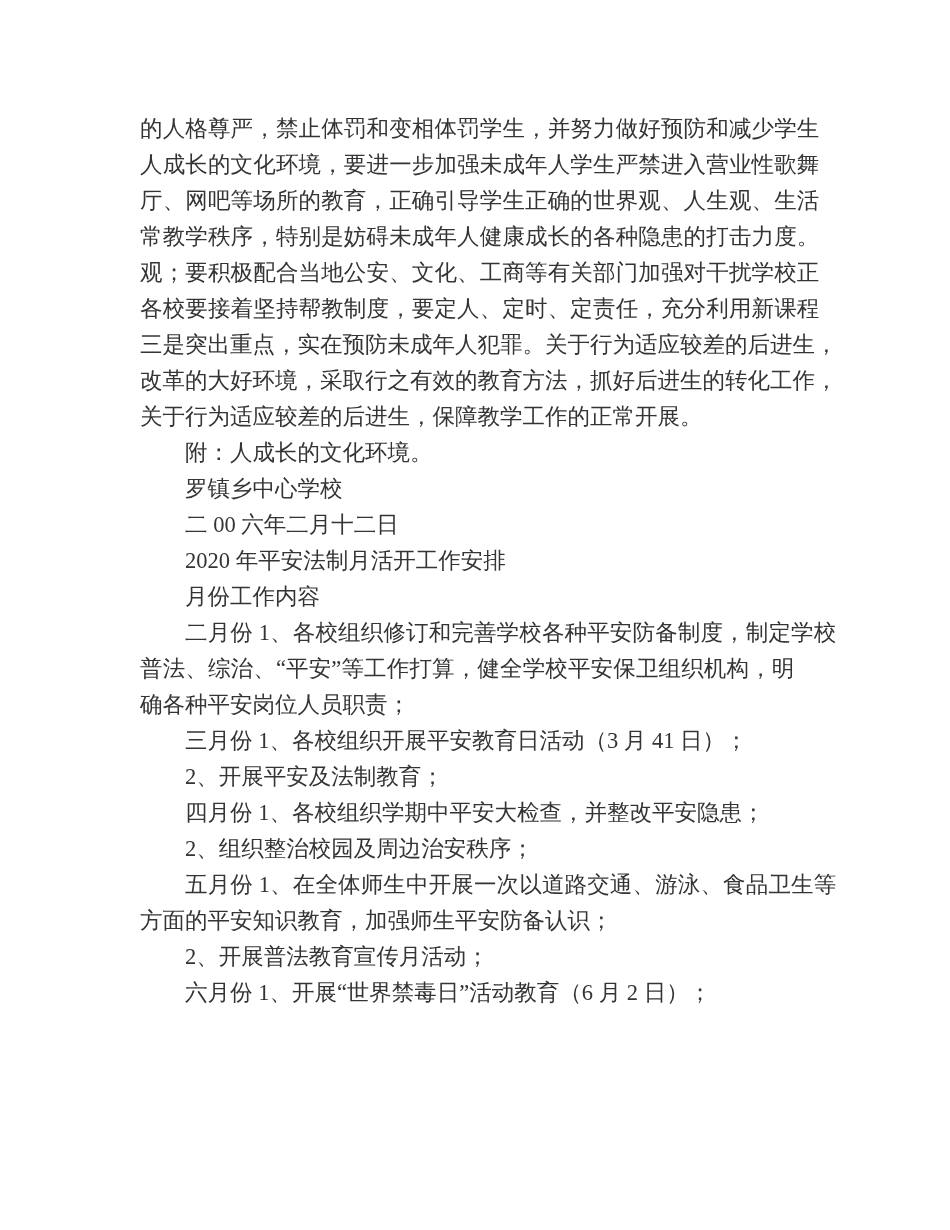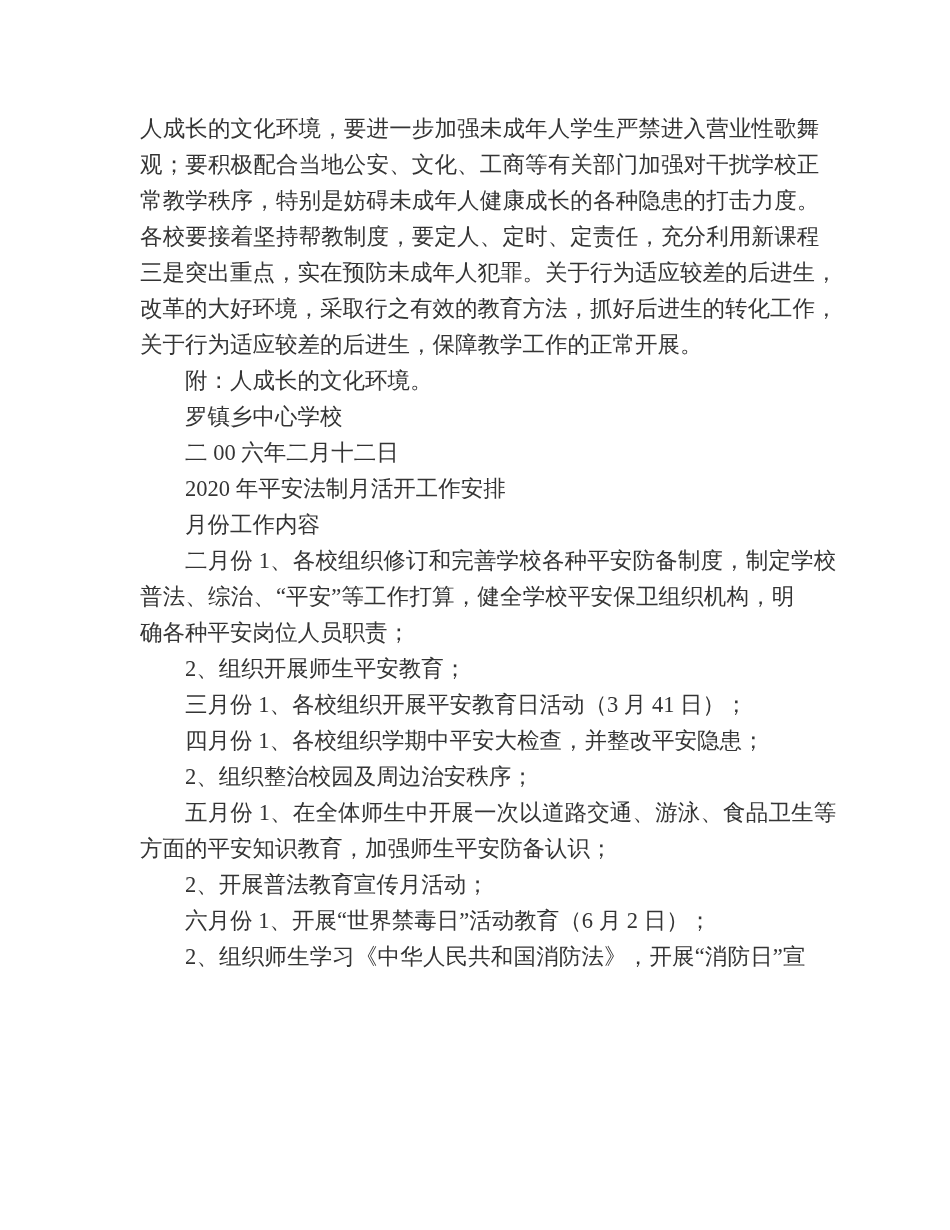--- a/index.html
+++ b/index.html
@@ -36,38 +36,39 @@
   .line.fill {
     white-space: nowrap;
     letter-spacing: 0.15px;
   }
 </style>
 </head>
 <body>
 
 <div class="page">
   <div class="content" style="color: rgb(52, 52, 52);">
+      <div class="line fill">的人格尊严，禁止体罚和变相体罚学生，并努力做好预防和减少学生</div>
       <div class="line fill">人成长的文化环境，要进一步加强未成年人学生严禁进入营业性歌舞</div>
+      <div class="line fill">厅、网吧等场所的教育，正确引导学生正确的世界观、人生观、生活</div>
+      <div class="line fill">常教学秩序，特别是妨碍未成年人健康成长的各种隐患的打击力度。</div>
       <div class="line fill">观；要积极配合当地公安、文化、工商等有关部门加强对干扰学校正</div>
-      <div class="line fill">常教学秩序，特别是妨碍未成年人健康成长的各种隐患的打击力度。</div>
       <div class="line fill">各校要接着坚持帮教制度，要定人、定时、定责任，充分利用新课程</div>
       <div class="line">三是突出重点，实在预防未成年人犯罪。关于行为适应较差的后进生，</div>
       <div class="line">改革的大好环境，采取行之有效的教育方法，抓好后进生的转化工作，</div>
       <div class="line">关于行为适应较差的后进生，保障教学工作的正常开展。</div>
       <div class="line indent">附：人成长的文化环境。</div>
       <div class="line indent">罗镇乡中心学校</div>
       <div class="line indent">二 00 六年二月十二日</div>
       <div class="line indent">2020 年平安法制月活开工作安排</div>
       <div class="line indent">月份工作内容</div>
       <div class="line indent fill">二月份 1、各校组织修订和完善学校各种平安防备制度，制定学校</div>
       <div class="line fill">普法、综治、“平安”等工作打算，健全学校平安保卫组织机构，明</div>
       <div class="line">确各种平安岗位人员职责；</div>
-      <div class="line indent">2、组织开展师生平安教育；</div>
       <div class="line indent">三月份 1、各校组织开展平安教育日活动（3 月 41 日）；</div>
+      <div class="line indent">2、开展平安及法制教育；</div>
       <div class="line indent">四月份 1、各校组织学期中平安大检查，并整改平安隐患；</div>
       <div class="line indent">2、组织整治校园及周边治安秩序；</div>
       <div class="line indent fill">五月份 1、在全体师生中开展一次以道路交通、游泳、食品卫生等</div>
       <div class="line">方面的平安知识教育，加强师生平安防备认识；</div>
       <div class="line indent">2、开展普法教育宣传月活动；</div>
       <div class="line indent">六月份 1、开展“世界禁毒日”活动教育（6 月 2 日）；</div>
-      <div class="line indent fill">2、组织师生学习《中华人民共和国消防法》，开展“消防日”宣</div>
     </div>
 </div>
 
 </body></html>

